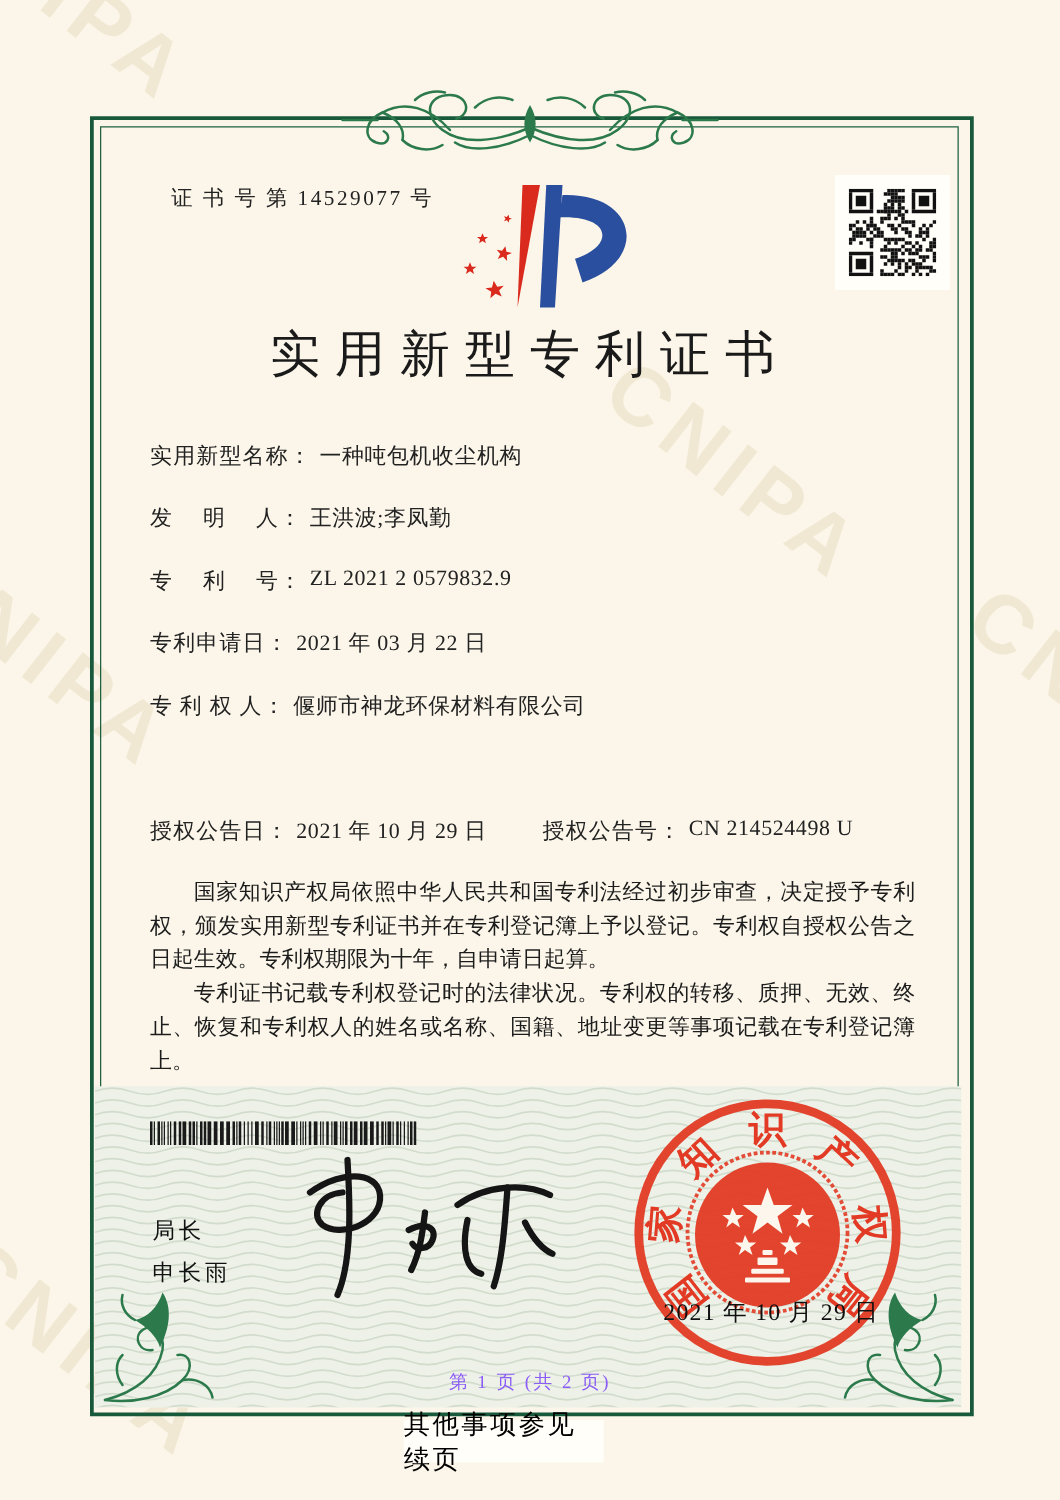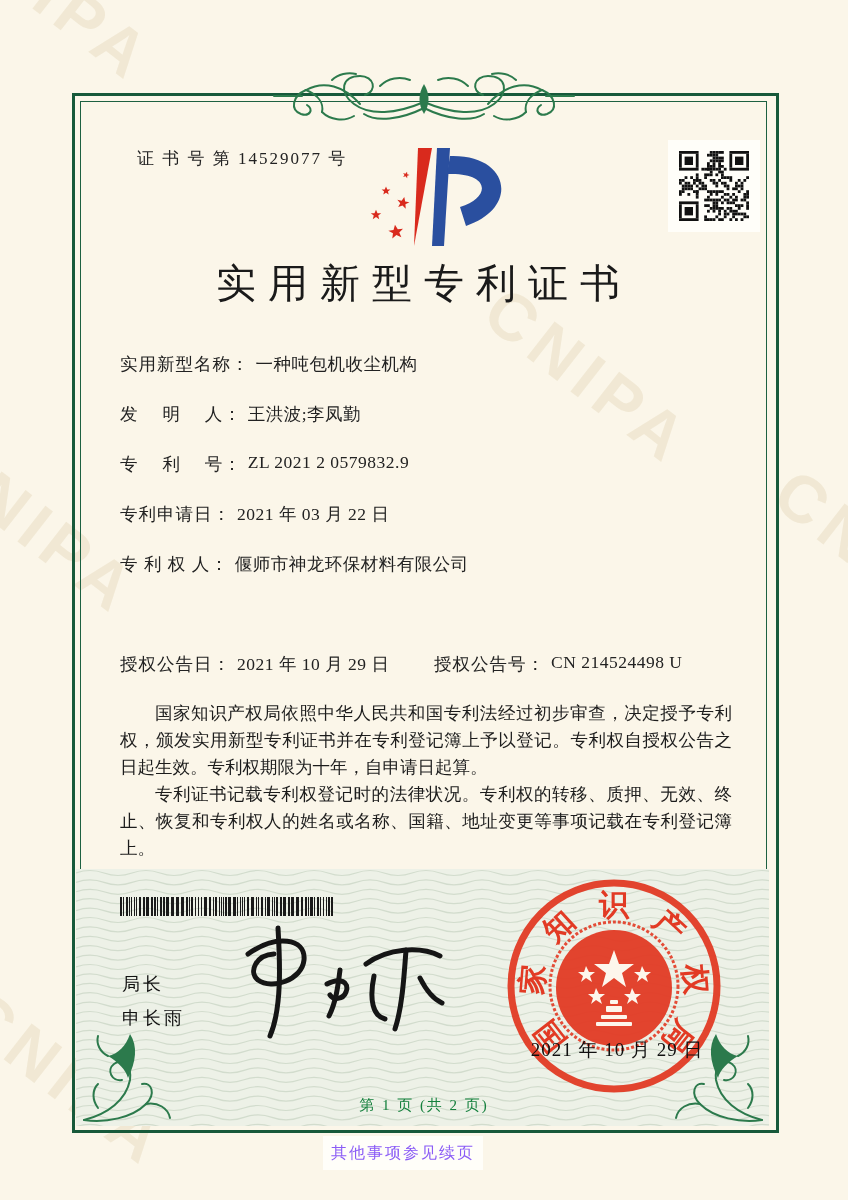--- a/index.html
+++ b/index.html
@@ -58,27 +58,27 @@
   .barcode{left:120px;top:897px;width:216px;height:19px;}
   .signer{left:122px;font-size:18px;letter-spacing:3px;color:#111;}
   .signature{left:212px;top:922px;z-index:4;}
   .seal{left:500px;top:872px;z-index:4;}
   .seal-date{
     left:512px;top:1037px;width:210px;text-align:center;
     font-size:19px;color:#101010;z-index:5;letter-spacing:1px;
   }
   .page-info{
     left:0;top:1096px;width:848px;text-align:center;
-    font-size:15px;letter-spacing:2px;color:#15803d;
+    font-size:15px;letter-spacing:2px;color:#8b5cf6;
   }
   .note-box{
     left:323px;top:1136px;width:160px;height:34px;background:#fffef9;
     display:flex;align-items:center;justify-content:center;z-index:3;
   }
-  .note-text{font-size:16px;letter-spacing:2px;color:#8b5cf6;}
+  .note-text{font-size:21px;letter-spacing:2px;color:#000000;}
   .ornament{z-index:4;}
 </style>
 </head>
 <body>
 
 <div class="wm" style="left:-70px;top:-45px">CNIPA</div>
 <div class="wm" style="left:468px;top:338px">CNIPA</div>
 <div class="wm" style="left:-85px;top:488px">CNIPA</div>
 <div class="wm" style="left:758px;top:520px">CNIPA</div>
 <div class="wm" style="left:-55px;top:1040px">CNIPA</div>

